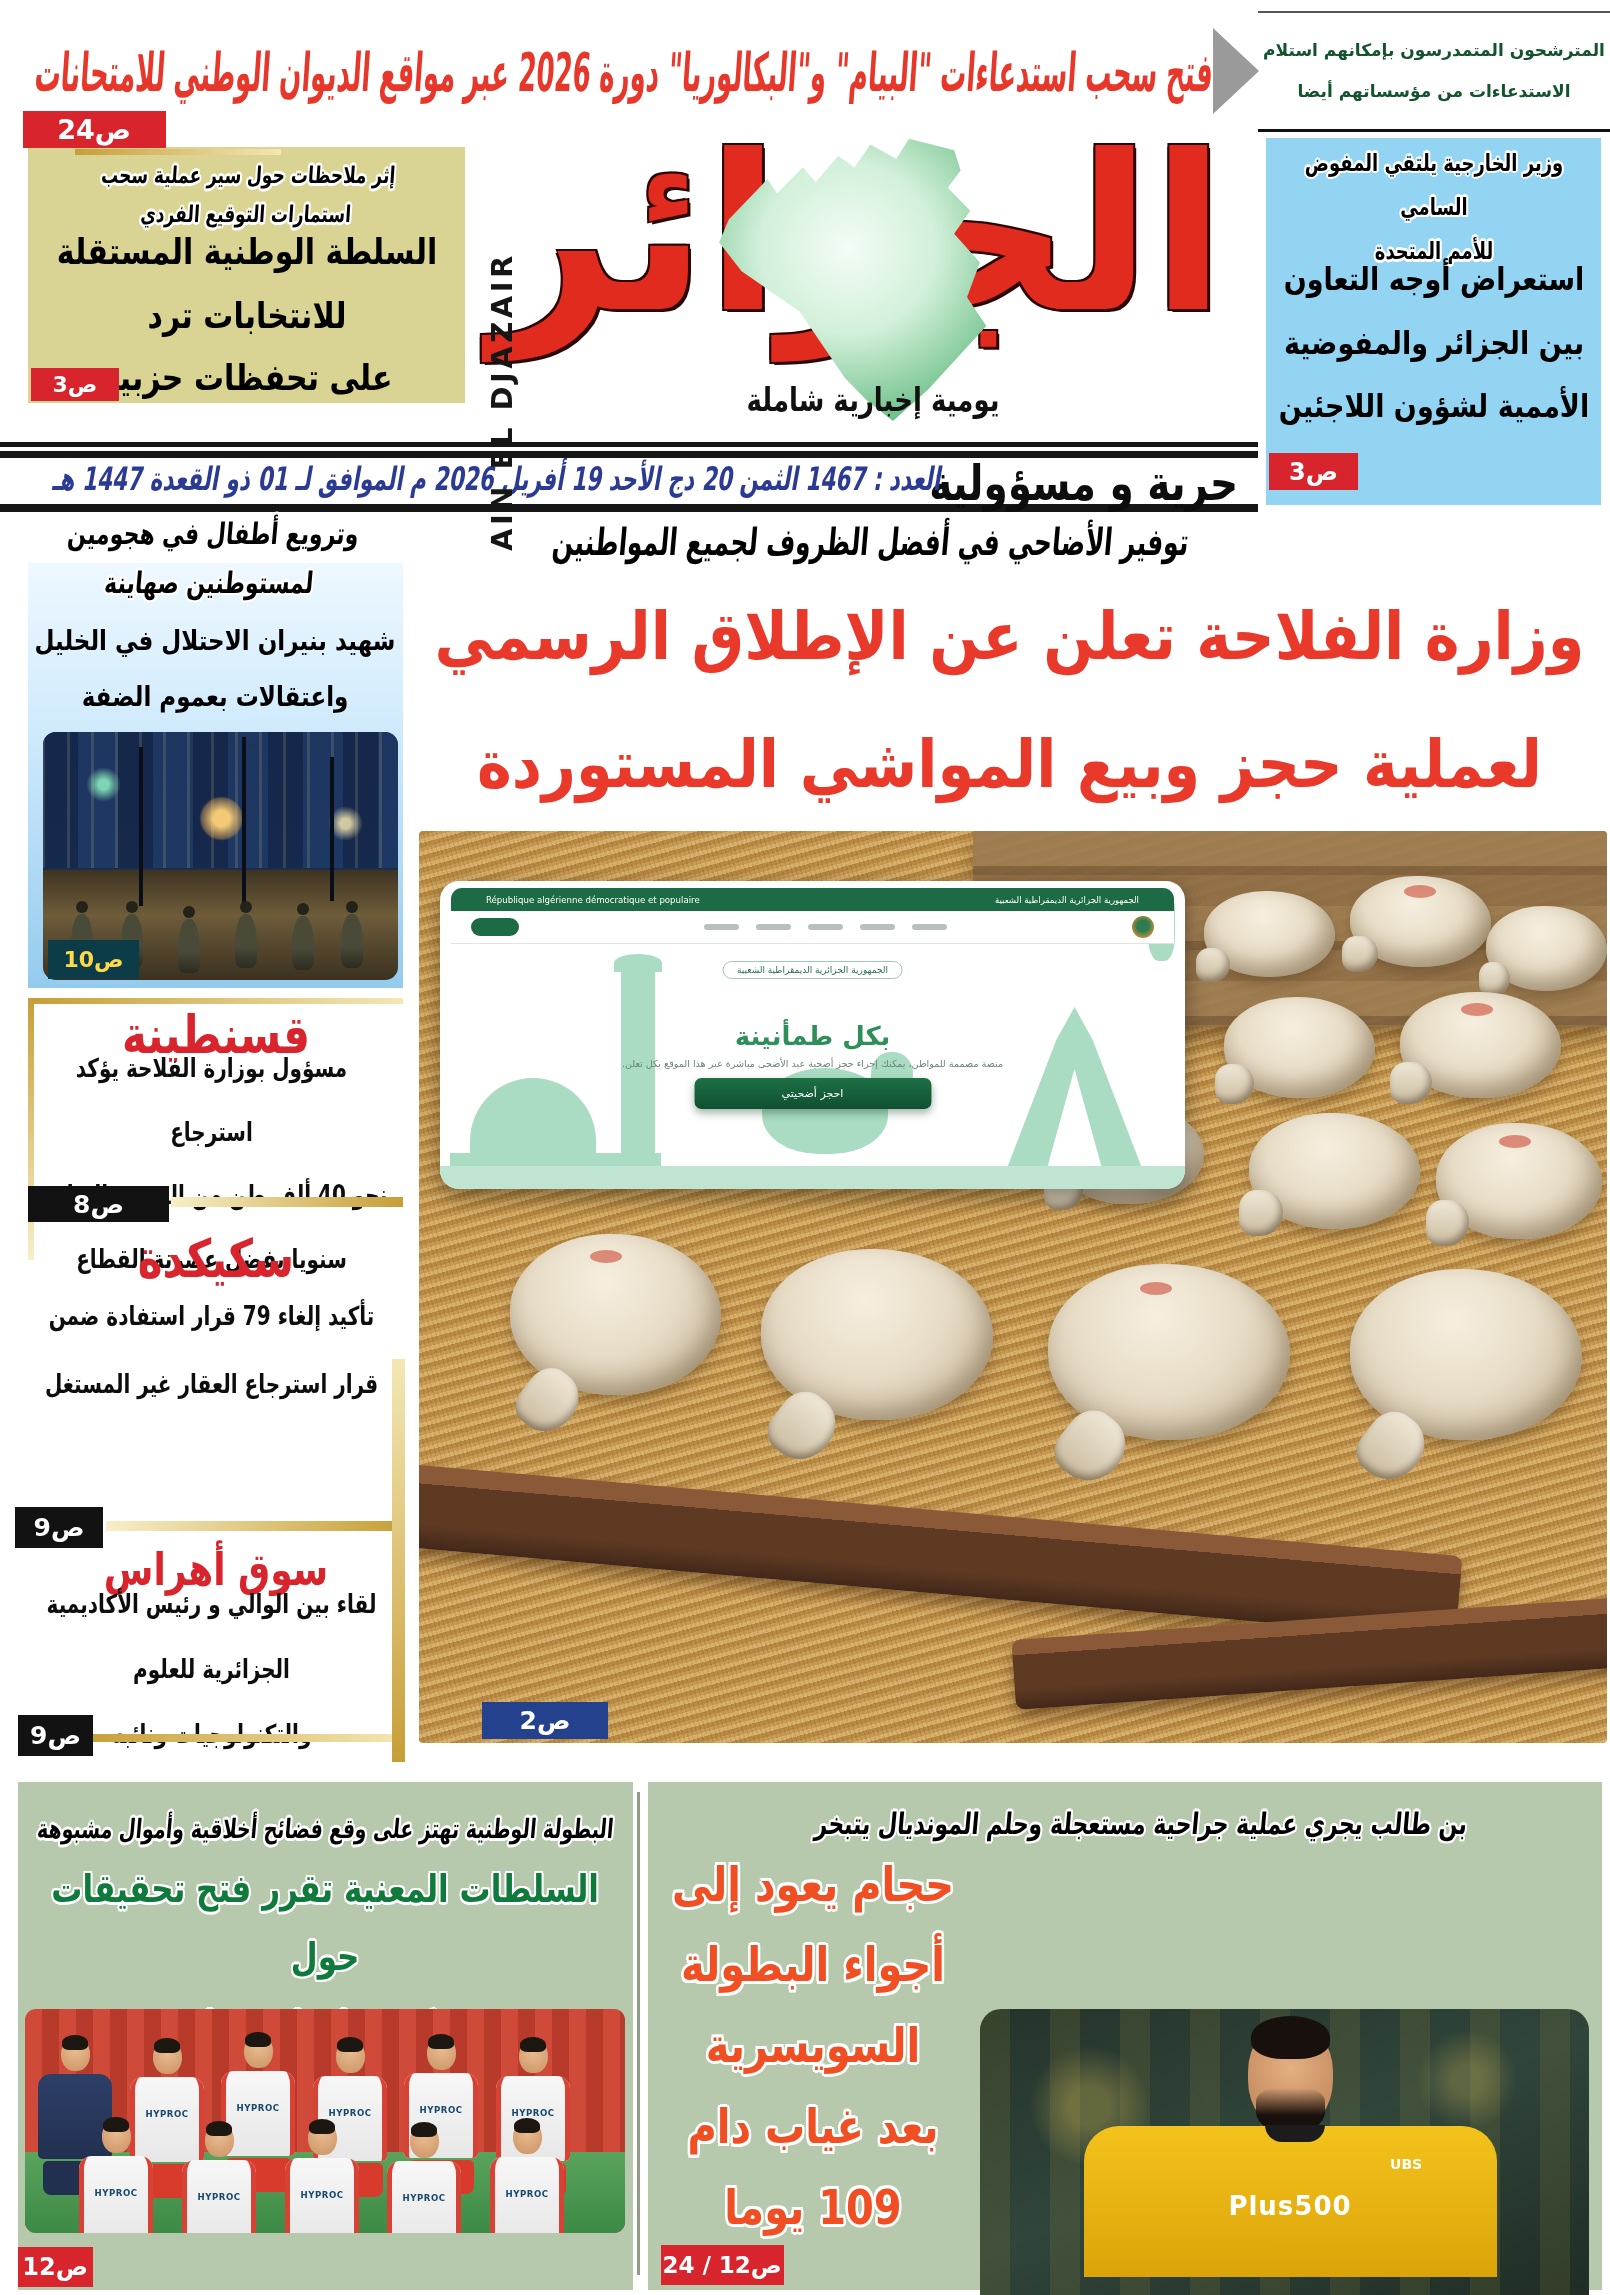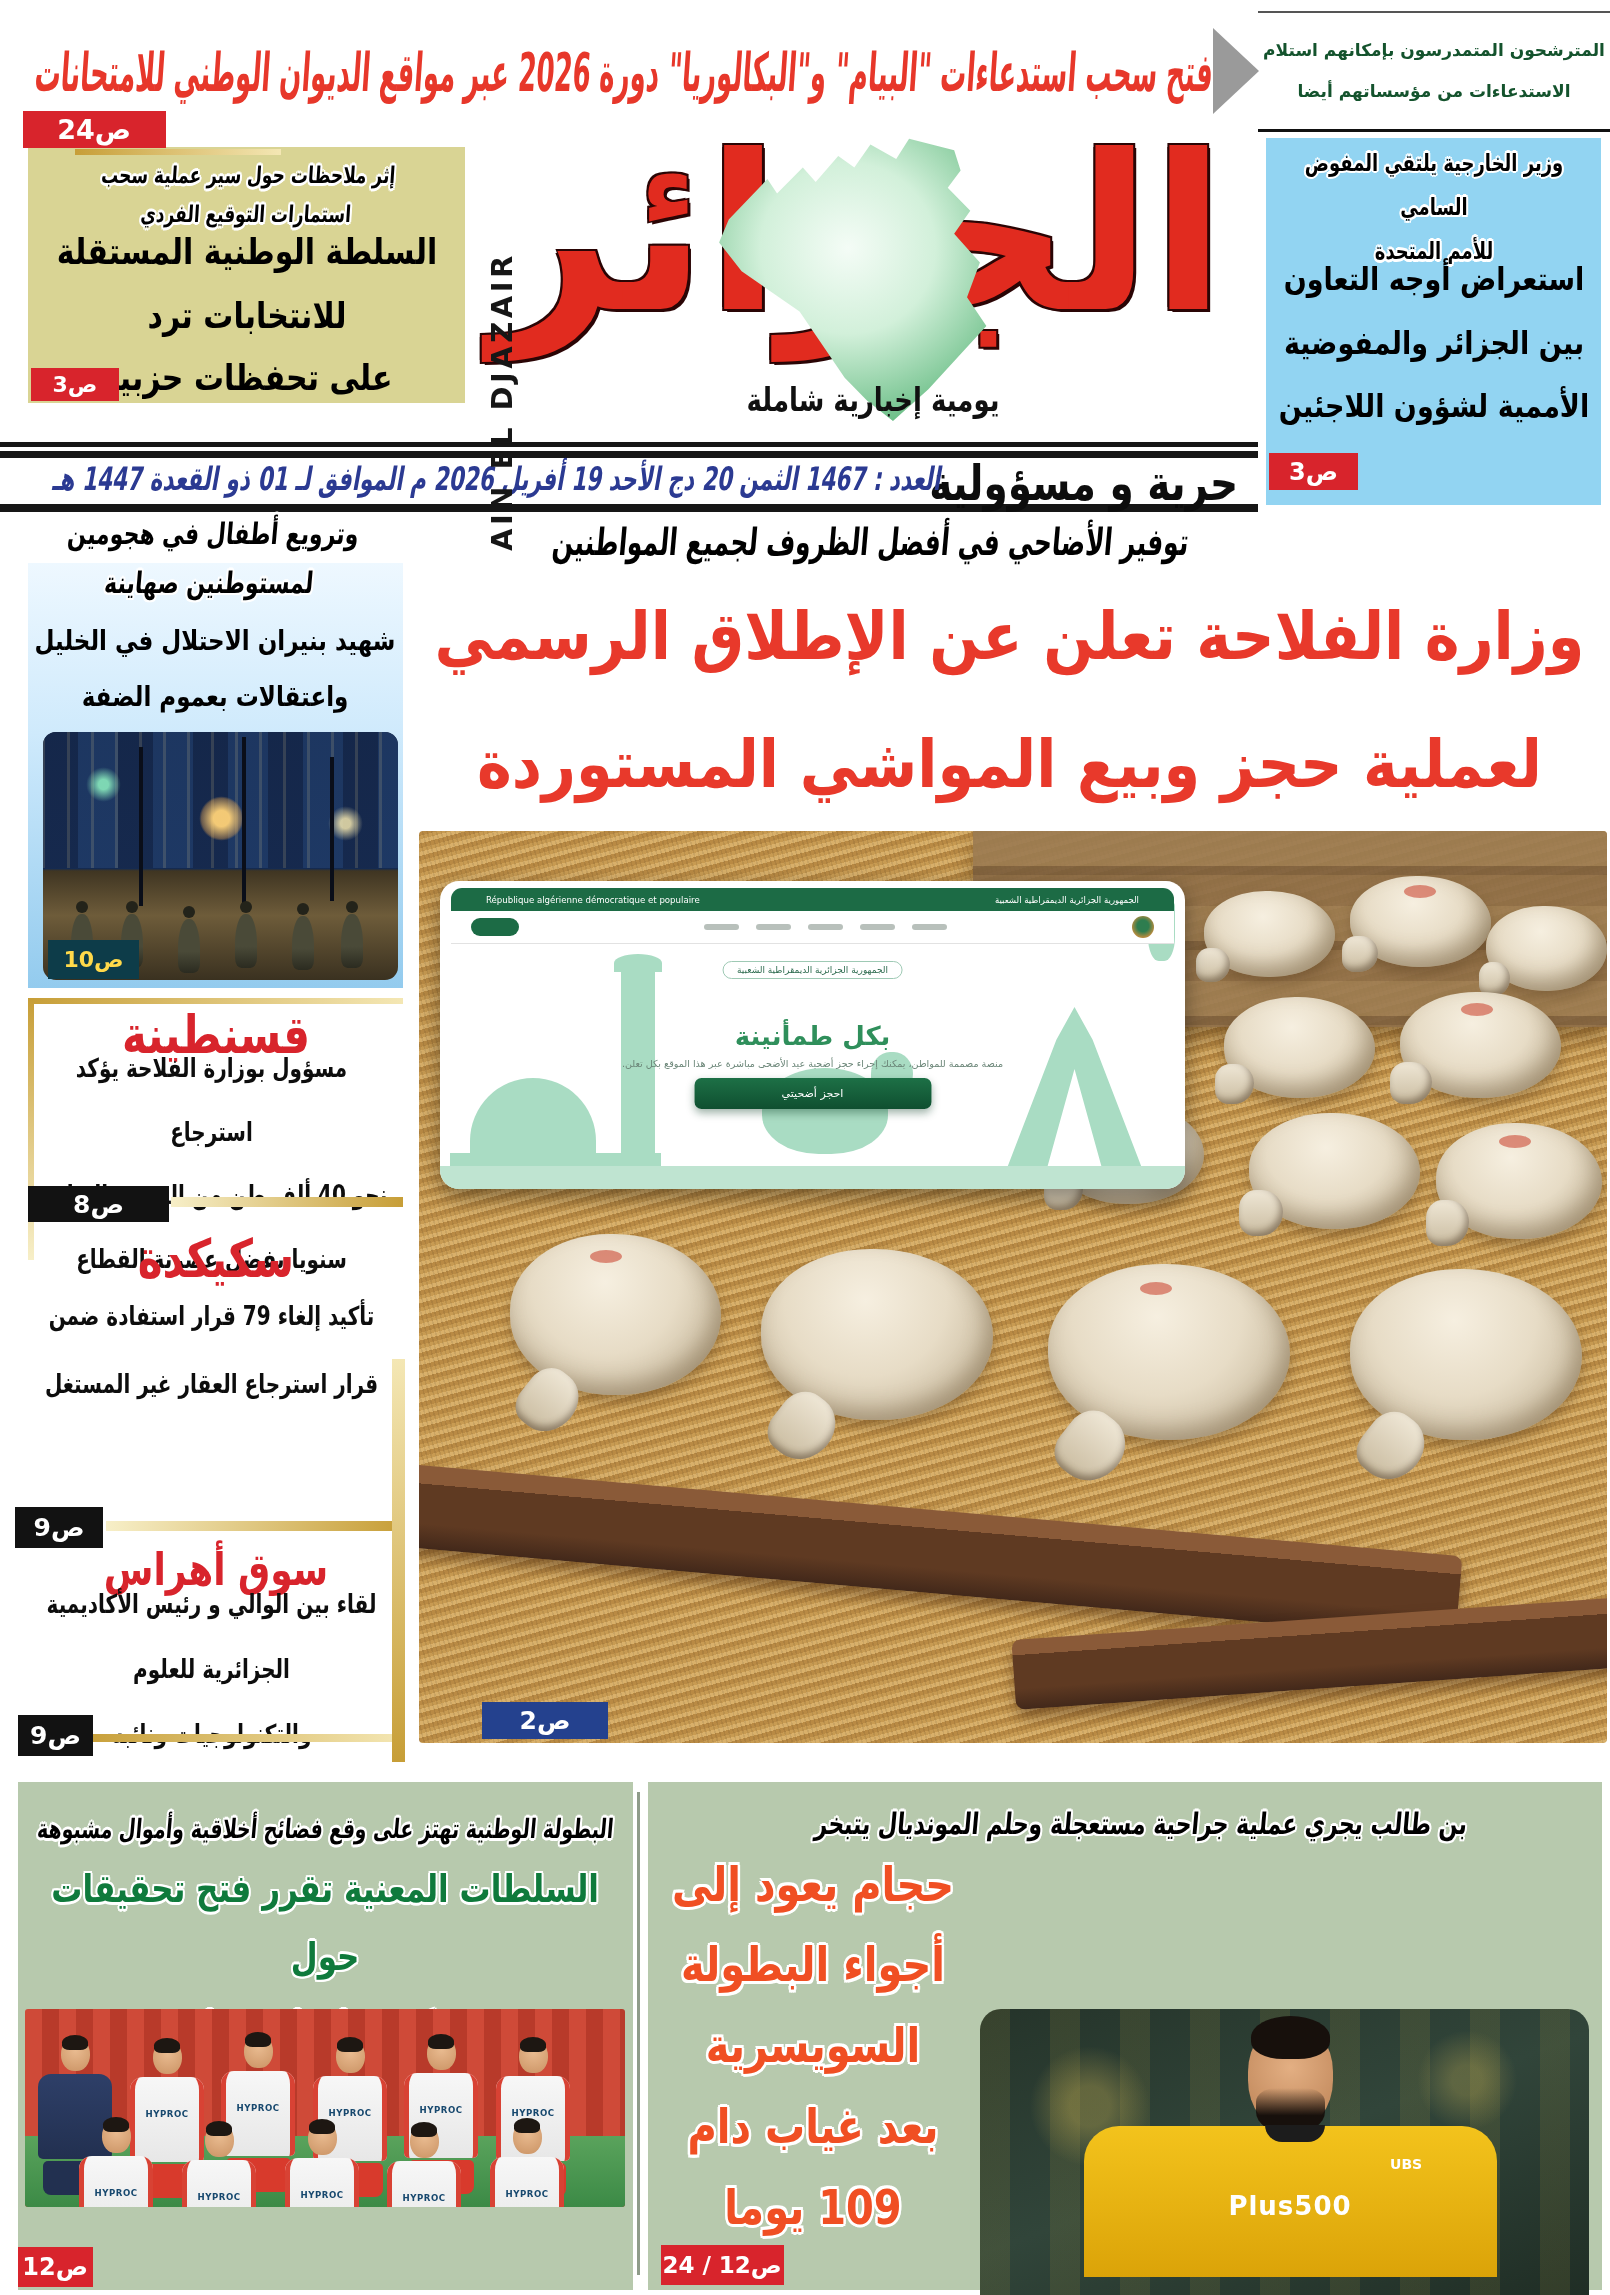--- a/index.html
+++ b/index.html
@@ -183,21 +183,21 @@
   #gl-s-mid{left:106px;top:1521px;width:297px;height:10px;background:linear-gradient(90deg,#f7efc8,#c79e37);}
   #gl-right-v{left:392px;top:1359px;width:13px;height:403px;background:linear-gradient(180deg,#f4e7b4,#c79e37);}
   #gl-bottom{left:81px;top:1734px;width:322px;height:8px;}
 
   
   #sports-left{left:17.6px;top:1782px;width:615px;height:508px;background:#b7c9ad;}
   #sl-kicker{left:10px;top:35px;width:595px;font-size:19px;font-weight:900;position:absolute;
     text-align:center;transform:skewX(-5deg) scaleY(1.4);}
   #sl-headline{left:10px;top:93px;width:595px;position:absolute;text-align:center;font-size:31px;
     font-weight:900;color:#0f7a3c;line-height:1.75;transform:scaleY(1.25);white-space:pre-line;}
-  #team-photo{position:absolute;left:7.5px;top:227px;width:600px;height:198px;border-radius:3px;
+  #team-photo{position:absolute;left:7.5px;top:227px;width:600px;height:224px;border-radius:11px;
     overflow:hidden;background:repeating-linear-gradient(90deg,#cf4a38 0 17px,#b83a2a 17px 34px);}
   #team-photo .pitch{position:absolute;left:0;right:0;bottom:0;height:36%;
     background:linear-gradient(180deg,#5aa35c,#3c8a46);}
   .player{position:absolute;width:86px;text-align:center;}
   .p-head{width:29px;height:34px;margin:0 auto;position:relative;border-radius:50% 50% 46% 46%;
     background:radial-gradient(circle at 50% 40%,#e9bb90,#ca9263);}
   .p-head::before{content:"";position:absolute;left:1.5px;right:1.5px;top:-2.5px;height:15px;
     background:#1d1712;border-radius:50% 50% 30% 30%;}
   .p-torso{margin:3px auto 0;width:74px;height:85px;position:relative;
     background:linear-gradient(180deg,#f7f7f7,#e7e7e7);border-radius:13px 13px 5px 5px;

